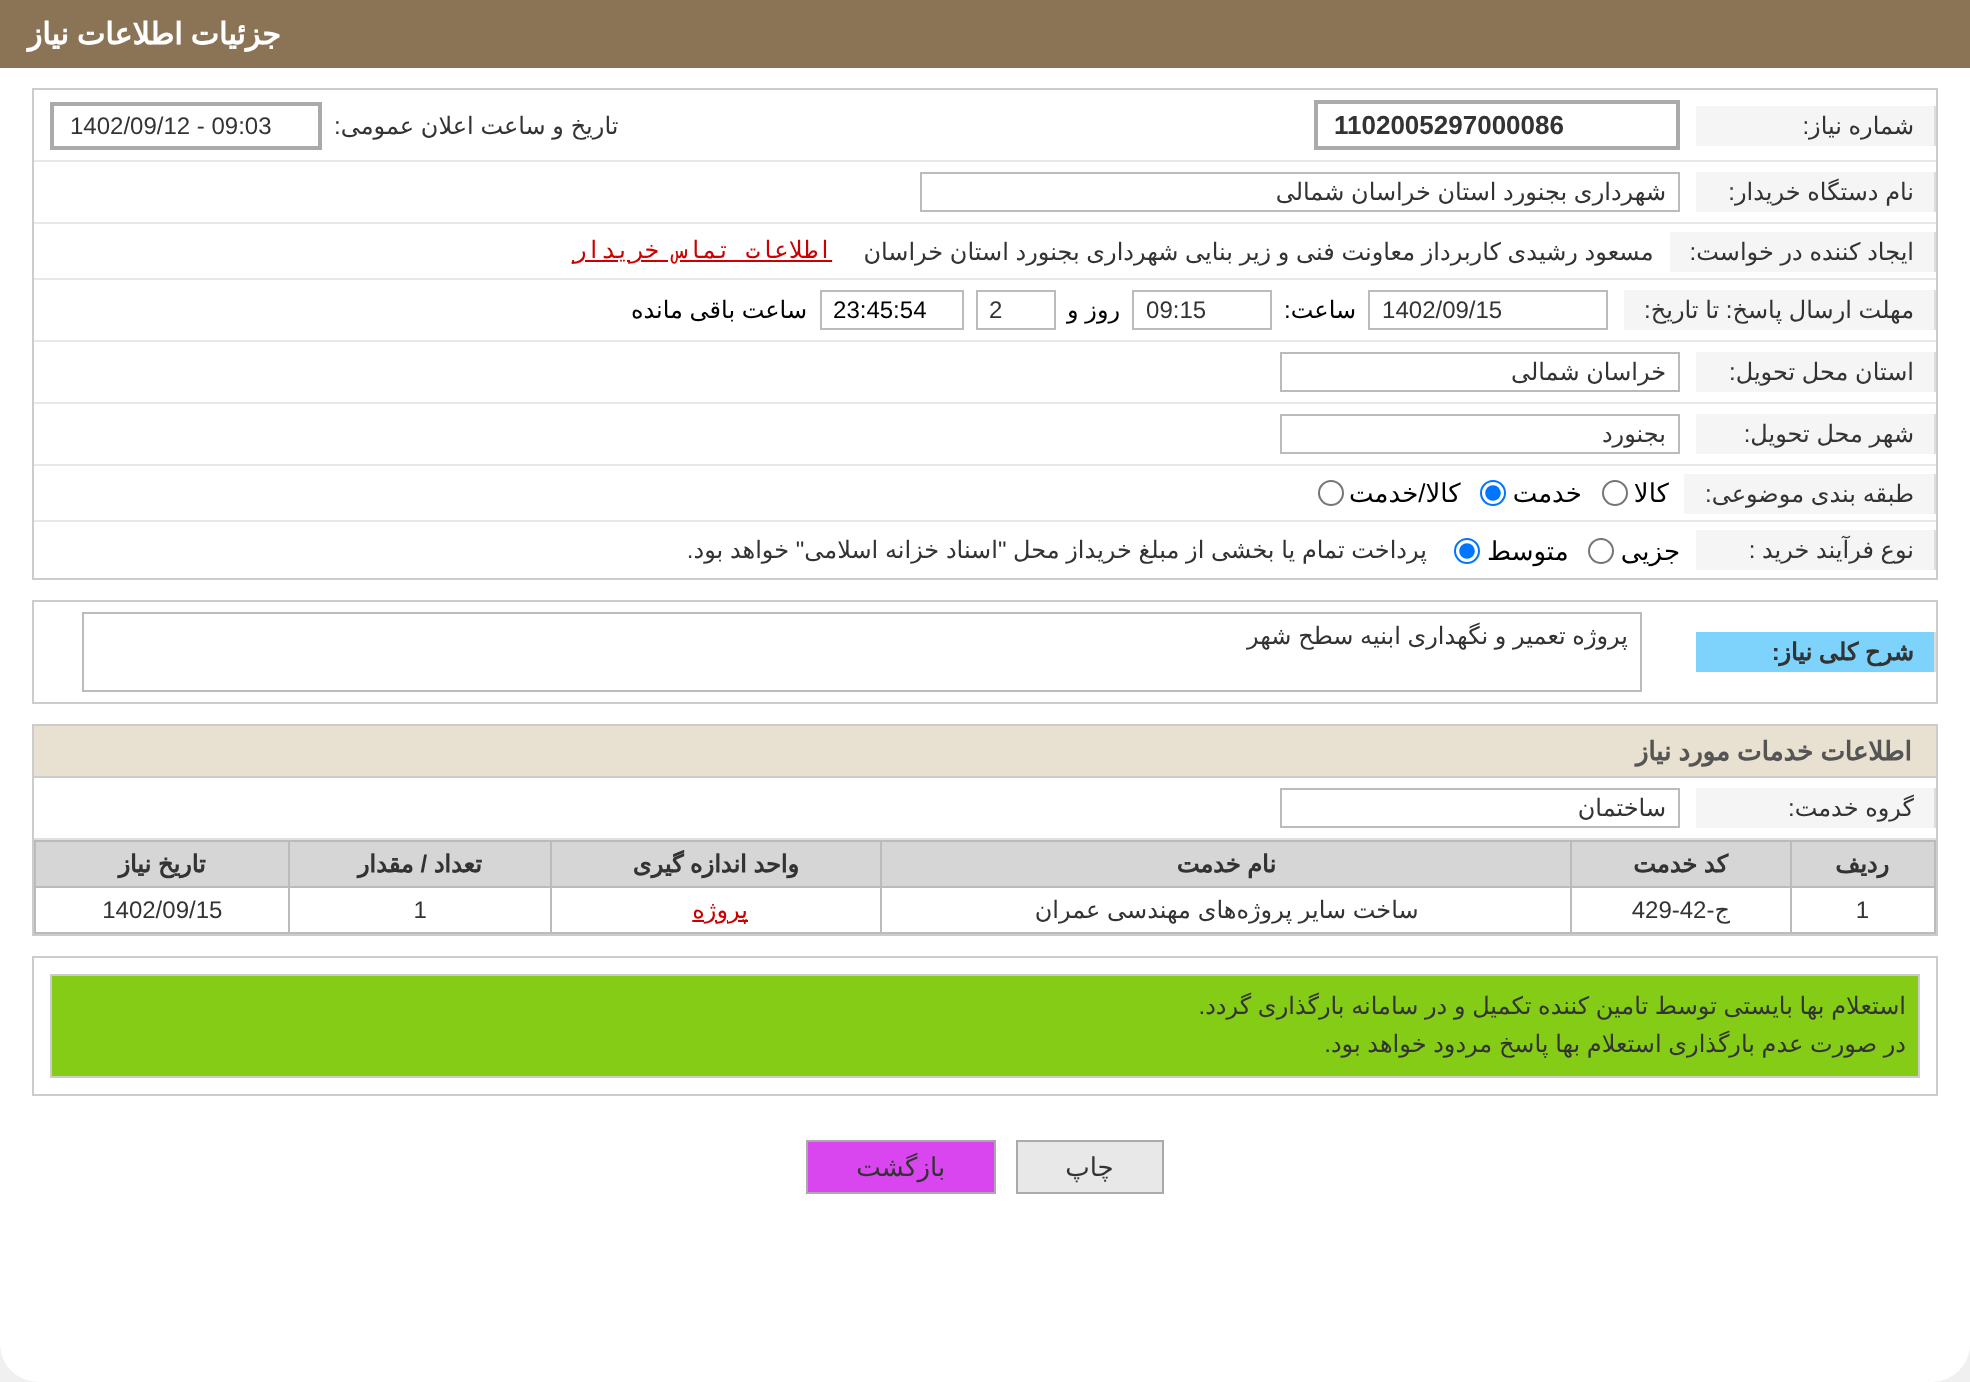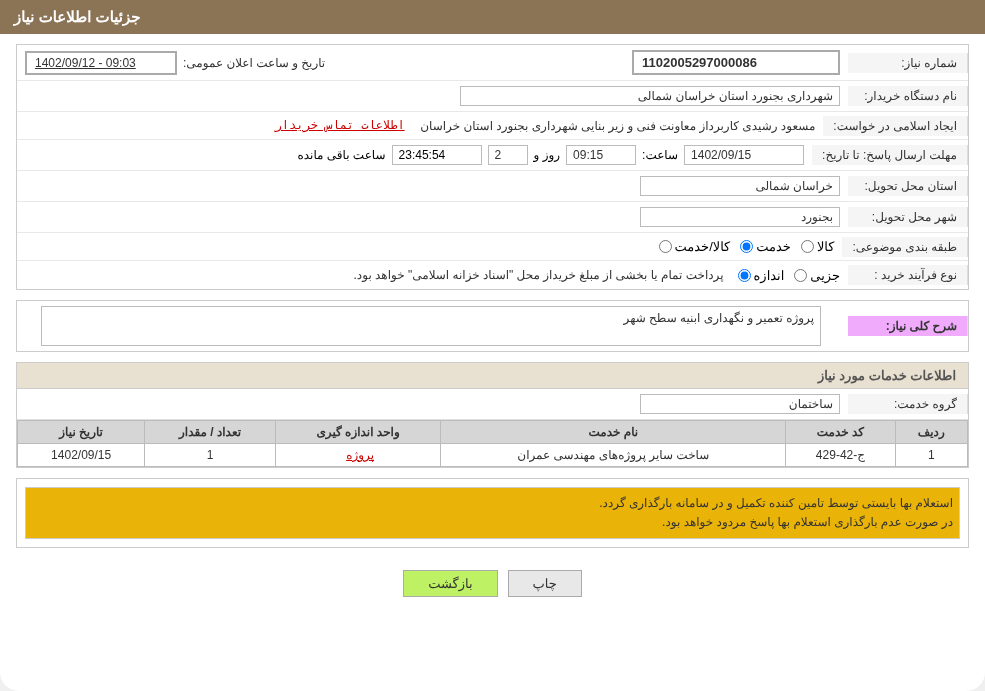--- a/index.html
+++ b/index.html
@@ -153,21 +153,21 @@
     .services-table td.link-cell {
       color: #c00;
       text-decoration: underline;
       padding-left: 12px;
     }
     .notes-box {
       border: 1px solid #ccc;
       padding: 6px;
       font-size: 12px;
       color: #333;
-      background: #eab308;
+      background: #84cc16;
       direction: rtl;
       line-height: 1.6;
       min-height: 50px;
       width: 100%;
     }
     .footer-buttons {
       display: flex;
       justify-content: center;
       gap: 10px;
       padding: 12px 0 8px 0;
@@ -178,21 +178,21 @@
       font-family: Tahoma, Arial, sans-serif;
       cursor: pointer;
       border: 1px solid #aaa;
       background: #e8e8e8;
       color: #333;
     }
     .btn-print {
       background: #e8e8e8;
     }
     .btn-back {
-      background: #bef264;
+      background: #d946ef;
     }
     .description-textarea {
       border: 1px solid #bbb;
       background: #fff;
       padding: 4px 6px;
       font-size: 12px;
       font-family: Tahoma, Arial, sans-serif;
       direction: rtl;
       color: #333;
       resize: none;
@@ -219,61 +219,61 @@
 
   <div class="main-content">
 
     <div class="info-section">
 
       <div class="info-row">
         <div class="label-cell">
           <span>شماره نیاز:</span>
         </div>
         <div class="value-cell">
-          <input class="number-box" type="text" readonly="" value="1102005297000086" style="width: 208px; direction: ltr;">
+          <input class="number-box" type="text" readonly="" value="1102005297000086" style="width: 183px; direction: ltr;">
           <span style="flex:1;"></span>
           <span style="font-size:12px; color:#333;">
             تاریخ و ساعت اعلان عمومی:
           </span>
-          <input class="date-box" type="text" readonly="" value="1402/09/12 - 09:03" style="width: 152px; direction: ltr; text-decoration: underline;">
+          <input class="date-box" type="text" readonly="" value="1402/09/12 - 09:03" style="width: 136px; direction: ltr;">
         </div>
       </div>
 
       <div class="info-row">
         <div class="label-cell">
           <span>نام دستگاه خریدار:</span>
         </div>
         <div class="value-cell">
           <input class="input-box" type="text" readonly="" value="شهرداری بجنورد استان خراسان شمالی" style="width: 380px;">
         </div>
       </div>
 
       <div class="info-row">
         <div class="label-cell">
-          <span>ایجاد اسلامی در خواست:</span>
+          <span>ایجاد کننده در خواست:</span>
         </div>
         <div class="value-cell">
           <span style="font-size:12px; color:#333;">مسعود رشیدی کاربرداز معاونت فنی و زیر بنایی شهرداری بجنورد استان خراسان</span>
           &nbsp;
           <span class="contact-link">اطلاعات تماس خریدار</span>
         </div>
       </div>
 
       <div class="info-row">
         <div class="label-cell" style="min-width:120px;">
           مهلت ارسال پاسخ: تا تاریخ:
         </div>
         <div class="value-cell">
           <div class="row-inline">
             <input class="input-box" type="text" readonly="" value="1402/09/15" style="width: 120px; direction: ltr;">
             <span style="font-size:12px;">ساعت:</span>
             <input class="input-box" type="text" readonly="" value="09:15" style="width: 70px; direction: ltr;">
             <span style="font-size:12px;">روز و</span>
             <input class="input-box" type="text" readonly="" value="2" style="width: 40px; direction: ltr;">
-            <input class="timer-box" type="text" readonly="" value="23:45:54" style="width: 90px; direction: ltr;">
+            <input class="timer-box" type="text" readonly="" value="23:45:54" style="width: 72px; direction: ltr;">
             <span style="font-size:12px;">ساعت باقی مانده</span>
           </div>
         </div>
       </div>
 
       <div class="info-row">
         <div class="label-cell">
           <span>استان محل تحویل:</span>
         </div>
         <div class="value-cell">
@@ -316,35 +316,35 @@
         <div class="label-cell">
           نوع فرآیند خرید :
         </div>
         <div class="value-cell" style="flex-wrap:wrap; gap:4px;">
           <div class="radio-group">
             <div class="radio-item">
               <span>جزیی</span>
               <input type="radio" name="process" style="">
             </div>
             <div class="radio-item">
-              <span>اندازه</span>
+              <span>متوسط</span>
               <input type="radio" name="process" checked="" style="">
             </div>
           </div>
           <span style="font-size:12px; color:#333; margin-right:10px;">
             پرداخت تمام یا بخشی از مبلغ خریداز محل "اسناد خزانه اسلامی" خواهد بود.
           </span>
         </div>
       </div>
 
     </div>
 
     <div class="info-section">
       <div class="info-row">
-        <div class="label-cell" style="font-weight:bold; background:#f0abfc;margin-left:19px;">
+        <div class="label-cell" style="font-weight:bold; background:#7dd3fc;margin-left:19px;">
           شرح کلی نیاز:
         </div>
         <div class="value-cell">
           <textarea class="description-textarea" readonly="" style="">پروژه تعمیر و نگهداری ابنیه سطح شهر</textarea>
         </div>
       </div>
     </div>
 
     <div class="services-section">
       <div class="section-header">

